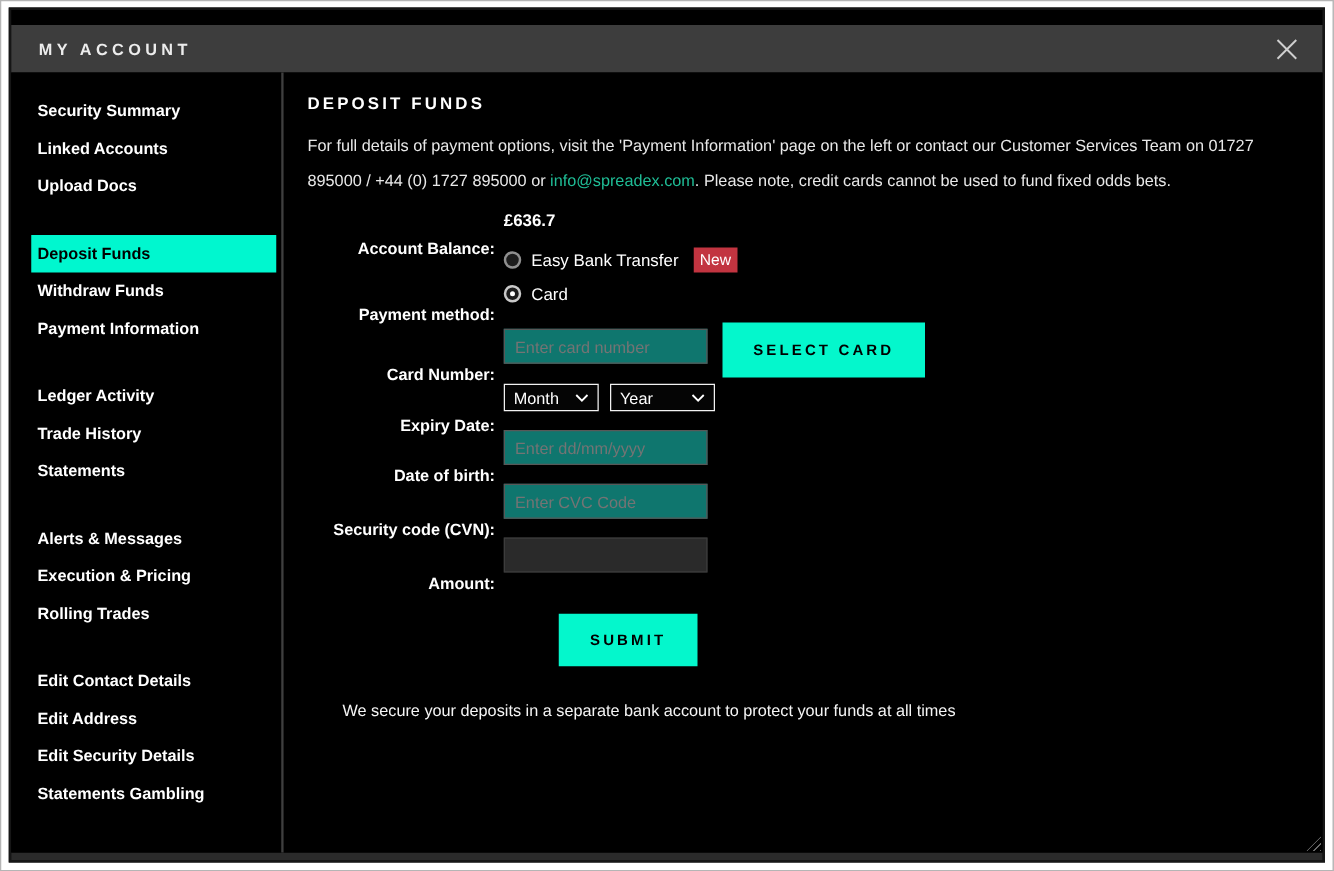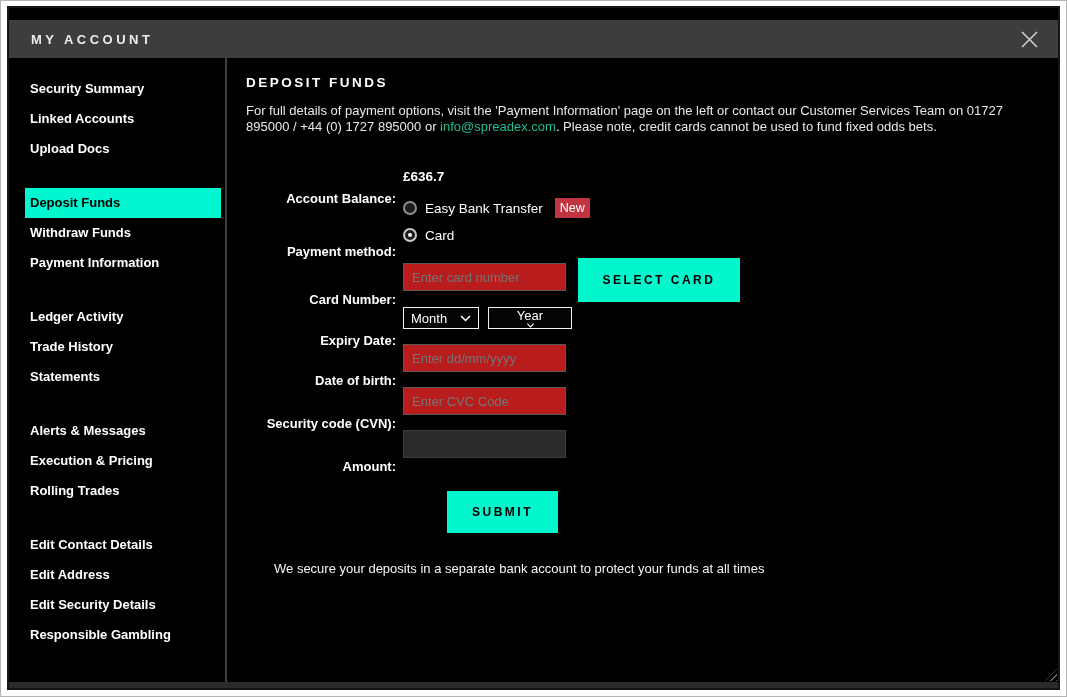--- a/index.html
+++ b/index.html
@@ -45,21 +45,21 @@
     display:flex; align-items:center; justify-content:center;
   }
   
   .main { flex:1; position:relative; background:#000; }
   .page-title {
     position:absolute; left:19px; top:17px;
     color:#fff; font-size:13.5px; font-weight:bold; letter-spacing:2.5px;
   }
   .intro {
     position:absolute; left:19px; right:16px; top:45px;
-    color:#e8e8e8; font-size:13px; line-height:16px;
+    color:#e8e8e8; font-size:13px; line-height:28px;
   }
   .intro a { color:#1fbd96; text-decoration:none; cursor:pointer; }
   .frow { position:absolute; left:19px; display:flex; }
   .flabel {
     width:150px; text-align:right; color:#fff; font-size:13px; font-weight:bold;
     flex:0 0 150px;
     margin-top:44px;
   }
   .ffield { margin-left:7px; }
   .vcenter { align-items:center; }
@@ -75,33 +75,33 @@
     content:""; position:absolute; left:3px; top:3px; width:4px; height:4px;
     border-radius:50%; background:#fff;
   }
   .radio-label { color:#fff; font-size:13.5px; margin-left:8px; }
   .new-badge {
     margin-left:12px; background:#c23440; color:#fff; font-size:12.5px;
     height:20px; line-height:20px; padding:0 5px; font-weight:normal;
   }
   
   .tinput {
-    width:163px; height:28px; background:#b91c1c; border:1px solid #585858;
+    width:163px; height:28px; background:#0f766e; border:1px solid #585858;
     color:#ddd; font-size:13px; padding:0 8px;
     font-family:"Liberation Sans", sans-serif; outline:none;
   }
   .tinput::placeholder { color:#747474; opacity:1; }
   .tinput.amount { background:#2a2a2a; border-color:#3c3c3c; }
   .sel {
     height:22px; background:#050505; border:1px solid #f2f2f2; color:#fff;
     font-size:13px; display:flex; align-items:center; justify-content:space-between;
     padding:0 7px; cursor:pointer;
   }
   .sel.month { width:76px; margin-right:9px; }
-  .sel.year { width:84px;flex-direction:column; }
+  .sel.year { width:84px; }
   .teal-btn {
     position:absolute; background:#04f7cc; color:#000; border:none; cursor:pointer;
     font-family:"Liberation Sans", sans-serif;
     font-size:12px; font-weight:bold; letter-spacing:2.5px;
     display:flex; align-items:center; justify-content:center;
   }
   .select-card { left:351px; top:200px; width:162px; height:44px; }
   .submit { left:220px; top:433px; width:111px; height:42px; }
   .footer-note {
     position:absolute; left:47px; top:503px; color:#f5f5f5; font-size:13px;
@@ -148,21 +148,21 @@
         </div>
         <div class="nav-group">
           <div class="nav-item"><span>Alerts &amp; Messages</span></div>
           <div class="nav-item"><span>Execution &amp; Pricing</span></div>
           <div class="nav-item"><span>Rolling Trades</span></div>
         </div>
         <div class="nav-group">
           <div class="nav-item"><span>Edit Contact Details</span></div>
           <div class="nav-item"><span>Edit Address</span></div>
           <div class="nav-item"><span>Edit Security Details</span></div>
-          <div class="nav-item"><span>Responsible Gambling</span></div>
+          <div class="nav-item"><span>Statements Gambling</span></div>
         </div>
       </div>
 
     <div class="main">
 
       <div class="page-title">DEPOSIT FUNDS</div>
 
       <p class="intro"><span>For full details of payment options, visit the 'Payment Information' page on the left or contact our Customer Services Team on 01727 895000 / +44 (0) 1727 895000 or </span><a>info@spreadex.com</a><span>. Please note, credit cards cannot be used to fund fixed odds bets.</span></p>
 
       <div class="frow vcenter" style="top:108px; height:20px;">

